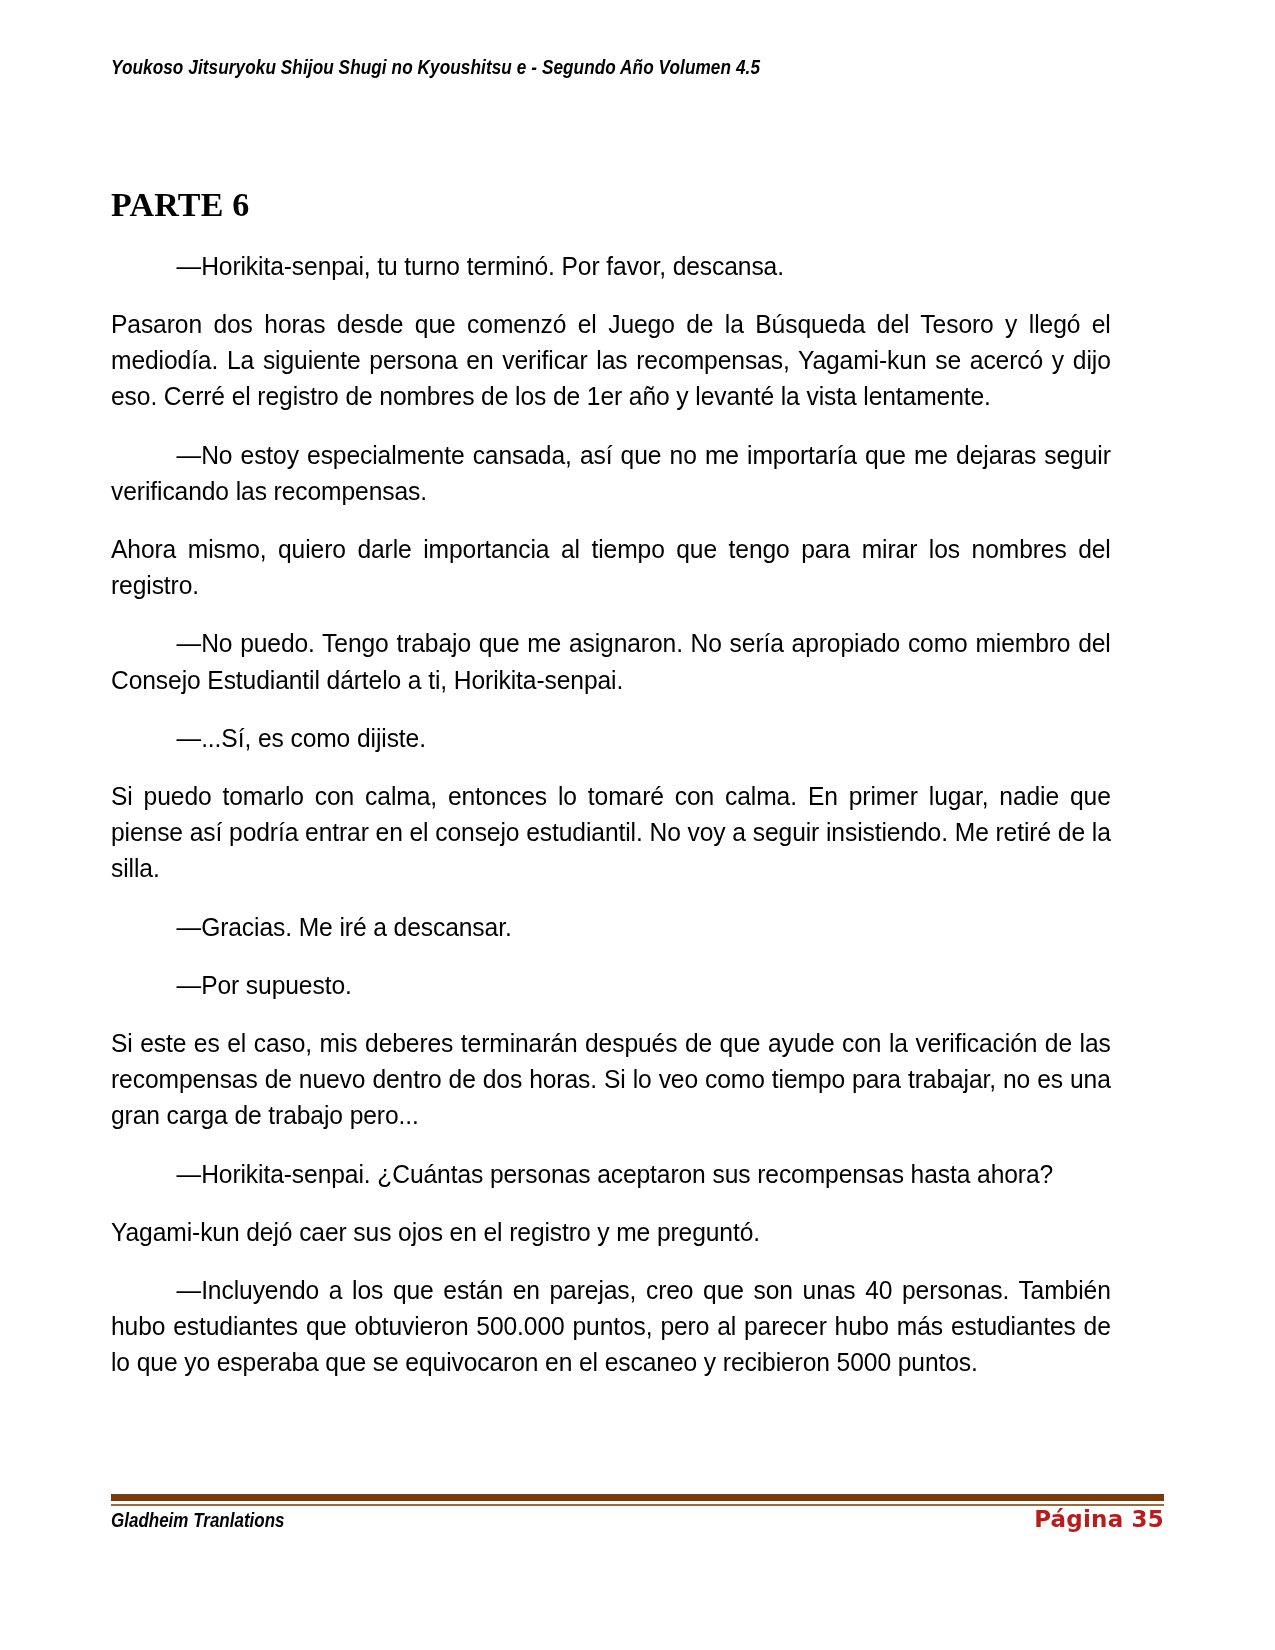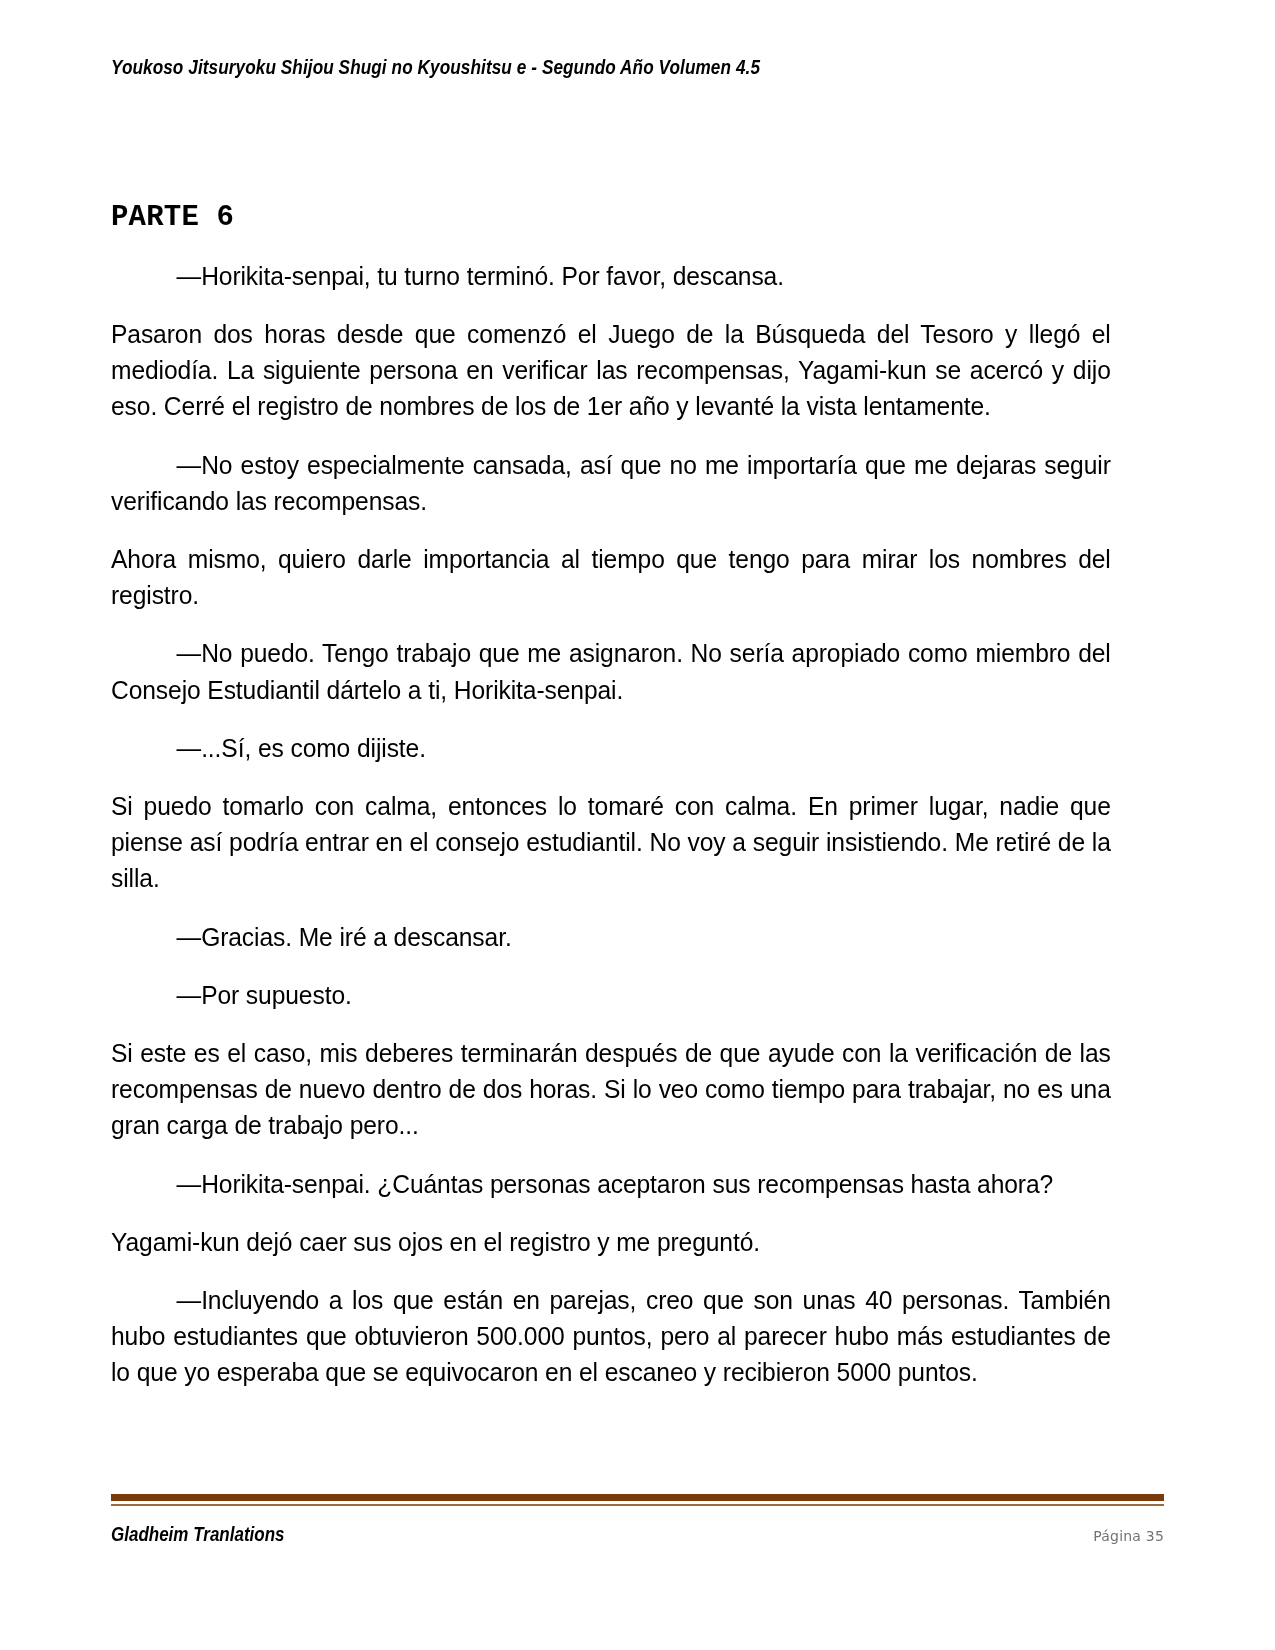--- a/index.html
+++ b/index.html
@@ -45,25 +45,25 @@
 
   
   .content {
     position: absolute;
     left: 111px;
     top: 185px;
     width: 1000px;
   }
 
   .part-heading {
-    font-family: Liberation Mono, monospace;
+    font-family: Liberation Serif, serif;
     font-weight: bold;
-    font-size: 29px;
+    font-size: 34px;
     letter-spacing: 0.2px;
-    margin: 16px 0 22px 0;
+    margin: 0 0 22px 0;
     line-height: 1.2;
   }
 
   p.para {
     margin: 0 0 22px 0;
     font-family: "Liberation Sans", sans-serif;
     font-size: 25.5px;
     line-height: 1.42;
     text-align: justify;
     text-justify: inter-word;
@@ -104,38 +104,37 @@
   }
   .footer-rule-thin {
     height: 2px;
     background: #9A6B3F;
     width: 100%;
   }
   .footer-row {
     display: flex;
     align-items: baseline;
     justify-content: space-between;
-    margin-top: 17px;
     text-align: center;
   }
   .footer-brand {
     font-family: "Liberation Sans", sans-serif;
     font-weight: bold;
     font-style: italic;
     font-size: 20px;
     transform: scaleX(0.85);
     transform-origin: left center;
     white-space: nowrap;
     color: #000;
   }
   .footer-pagenum {
     font-family: "DejaVu Sans", sans-serif;
-    font-size: 14px;
-    font-weight: normal;
-    color: #737373;
+    font-size: 23px;
+    font-weight: bold;
+    color: #b91c1c;
     white-space: nowrap;
     letter-spacing: 0.2px;
   }
 </style>
 </head>
 <body>
 
 <div class="page">
 
   <div class="header">

